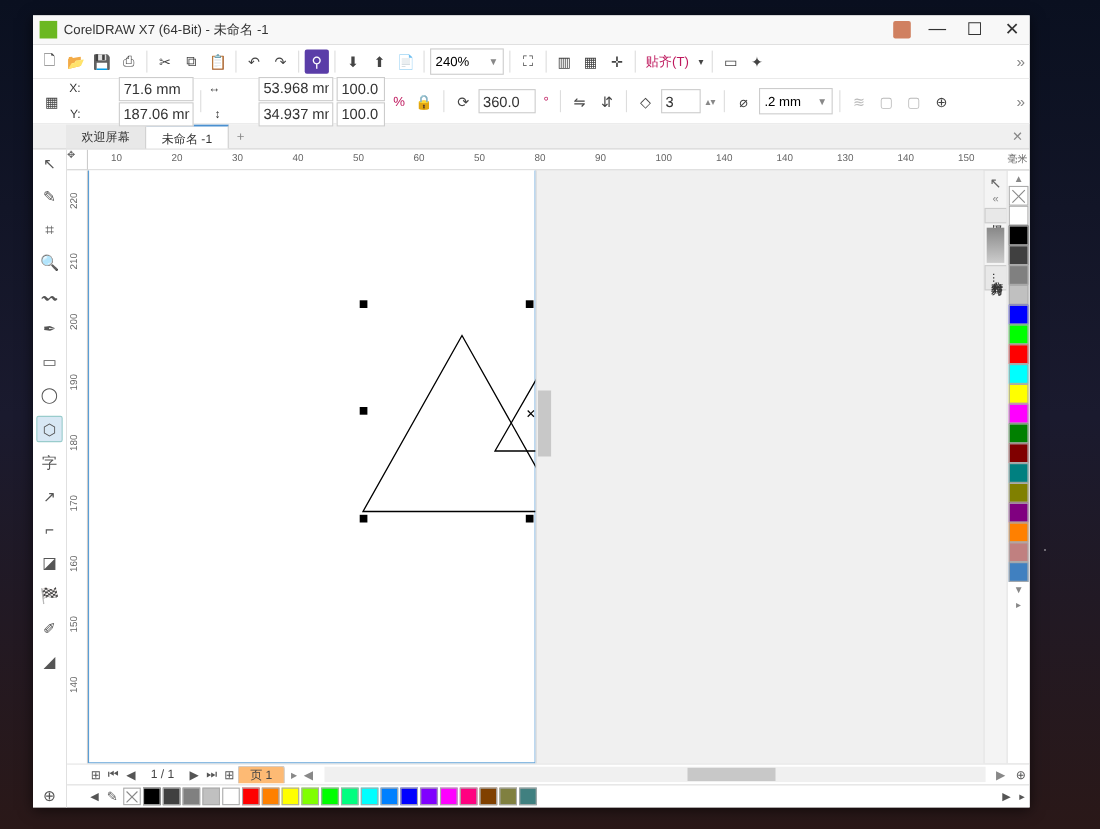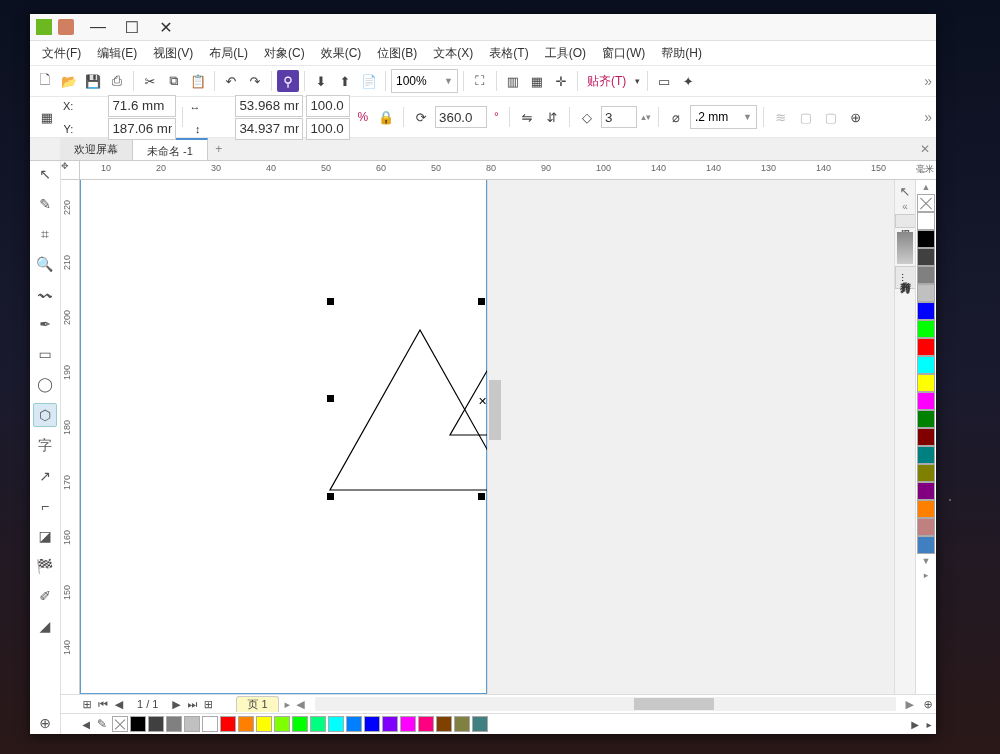--- a/index.html
+++ b/index.html
@@ -61,58 +61,45 @@
   .scrollthumb{position:absolute;left:1px;width:12px;background:#c8c8c8;}
   .palette{width:20px;background:#fff;border-left:1px solid #ddd;display:flex;flex-direction:column;}
   .pal-up,.pal-dn{height:14px;display:flex;align-items:center;justify-content:center;color:#888;font-size:9px;}
   .swatch{height:18px;width:18px;margin:0 1px;border:1px solid #aaa;box-sizing:border-box;}
   .swatch.x{background:#fff;position:relative;}
   .swatch.x::before,.swatch.x::after{content:"";position:absolute;left:0;right:0;top:50%;border-top:1px solid #888;}
   .swatch.x::before{transform:rotate(45deg);} .swatch.x::after{transform:rotate(-45deg);}
   
   .pagebar{height:18px;background:#fff;border-top:1px solid #ddd;display:flex;align-items:center;font-size:11px;color:#444;}
   .pgbtn{width:16px;height:16px;display:flex;align-items:center;justify-content:center;color:#555;}
-  .pgtab{padding:0 10px;border:1px solid #ccc;border-bottom:none;border-radius:3px 3px 0 0;margin-left:20px;background:#fef9c3;}
+  .pgtab{padding:0 10px;border:1px solid #ccc;border-bottom:none;border-radius:3px 3px 0 0;margin-left:0;background:#fdba74;}
   .hscroll{flex:1;height:14px;background:#f0f0f0;margin:0 4px;position:relative;}
   .hscroll .th{position:absolute;top:1px;height:12px;background:#c8c8c8;}
   
   .bpal{height:20px;background:#fff;border-top:1px solid #ddd;display:flex;align-items:center;}
   .bpal .swatch{height:16px;width:16px;}
   .bpal .arrow{width:14px;display:flex;align-items:center;justify-content:center;color:#555;font-size:10px;}
   .eyedrop{width:18px;font-size:12px;color:#555;text-align:center;}
 </style>
 </head>
 <body>
 
 <div class="window">
 
   <div class="titlebar">
     <div class="appicon"></div>
+    <div class="title">CorelDRAW X7 (64-Bit) - 未命名 -1</div>
     <div class="winbtns">
       <div class="avatar"></div>
       <div class="winbtn">—</div>
       <div class="winbtn">☐</div>
       <div class="winbtn">✕</div>
     </div>
   </div>
 
-  <div class="menubar">
-    <span class="menuitem">文件(F)</span>
-    <span class="menuitem">编辑(E)</span>
-    <span class="menuitem">视图(V)</span>
-    <span class="menuitem">布局(L)</span>
-    <span class="menuitem">对象(C)</span>
-    <span class="menuitem">效果(C)</span>
-    <span class="menuitem">位图(B)</span>
-    <span class="menuitem">文本(X)</span>
-    <span class="menuitem">表格(T)</span>
-    <span class="menuitem">工具(O)</span>
-    <span class="menuitem">窗口(W)</span>
-    <span class="menuitem">帮助(H)</span>
-  </div>
 
   <div class="toolbar">
     <div class="tbtn">🗋</div>
     <div class="tbtn">📂</div>
     <div class="tbtn">💾</div>
     <div class="tbtn">⎙</div>
     <div class="sep"></div>
     <div class="tbtn">✂</div>
     <div class="tbtn">⧉</div>
     <div class="tbtn">📋</div>
@@ -120,21 +107,21 @@
     <div class="tbtn">↶</div>
     <div class="tbtn">↷</div>
     <div class="sep"></div>
     <div class="tbtn" style="background:#5a3da8;color:#fff">⚲</div>
     <div class="sep"></div>
     <div class="tbtn">⬇</div>
     <div class="tbtn">⬆</div>
     <div class="tbtn">📄</div>
     <div class="sep"></div>
     <div class="dropdown">
-      <span class="dval">100%</span>
+      <span class="dval">240%</span>
       <span class="dar">▼</span>
     </div>
     <div class="sep"></div>
     <div class="tbtn">⛶</div>
     <div class="sep"></div>
     <div class="tbtn">▥</div>
     <div class="tbtn">▦</div>
     <div class="tbtn">✛</div>
     <div class="sep"></div>
     <span class="tlabel">贴齐(T)</span>

